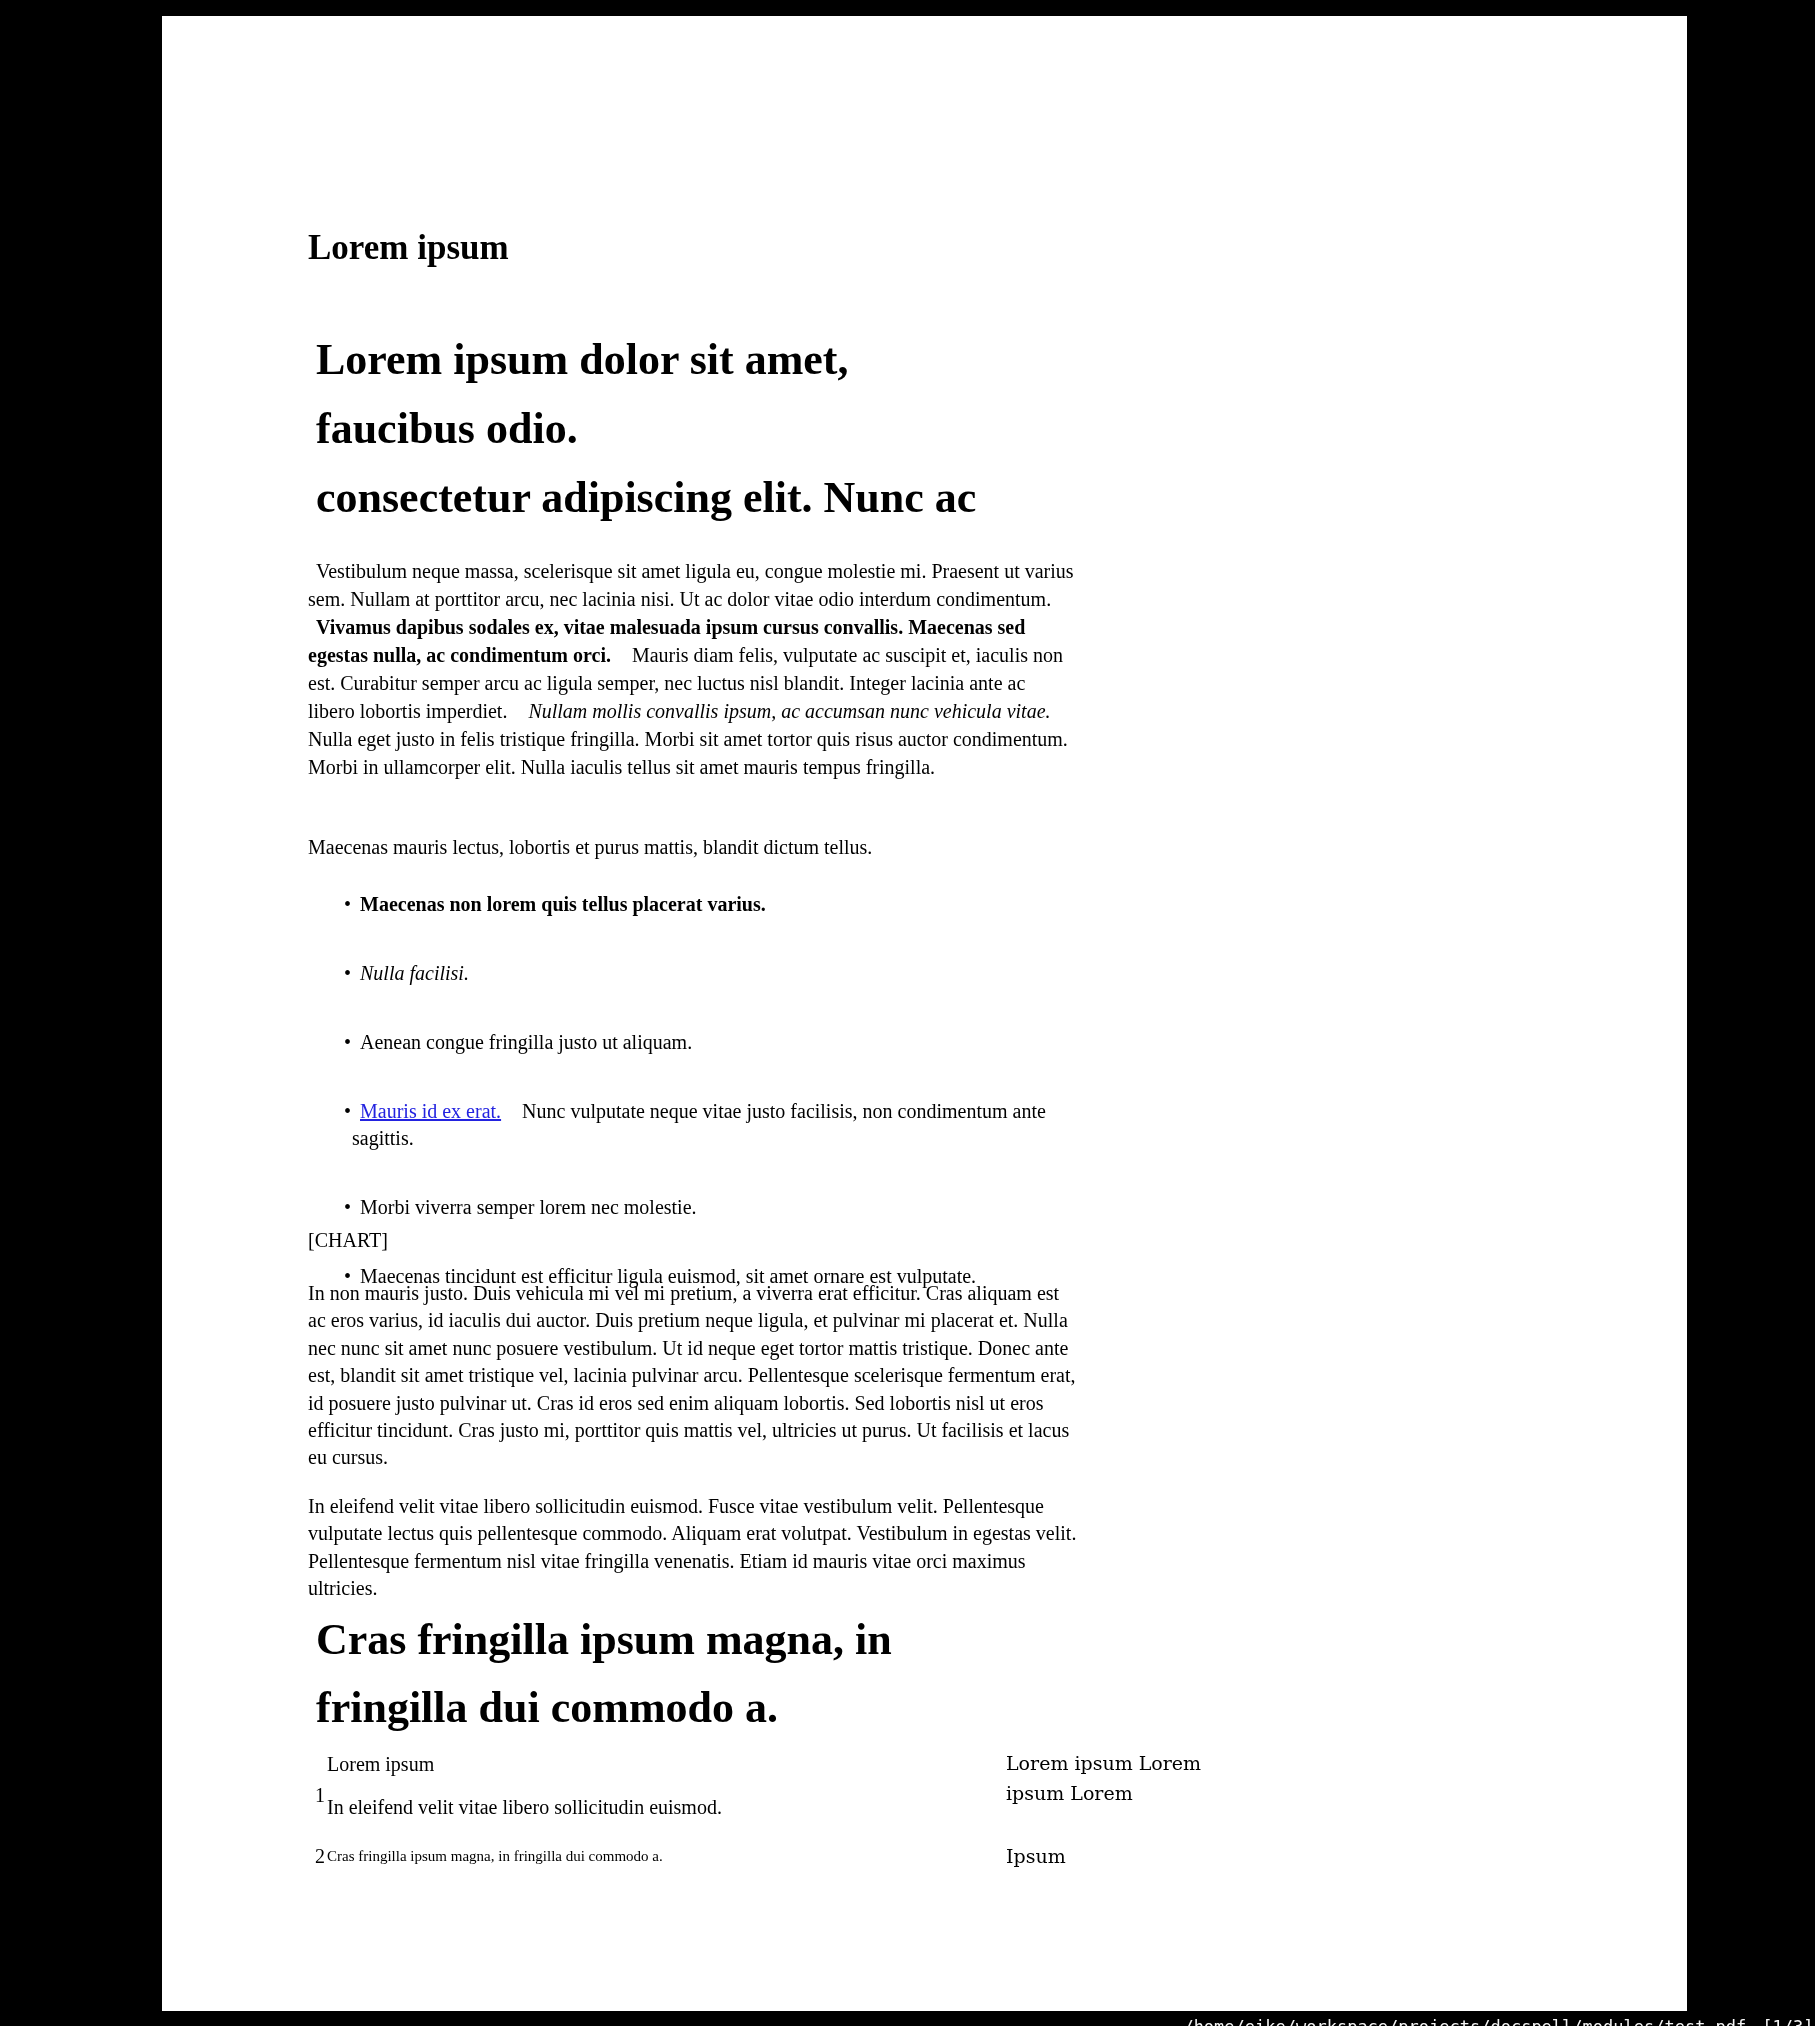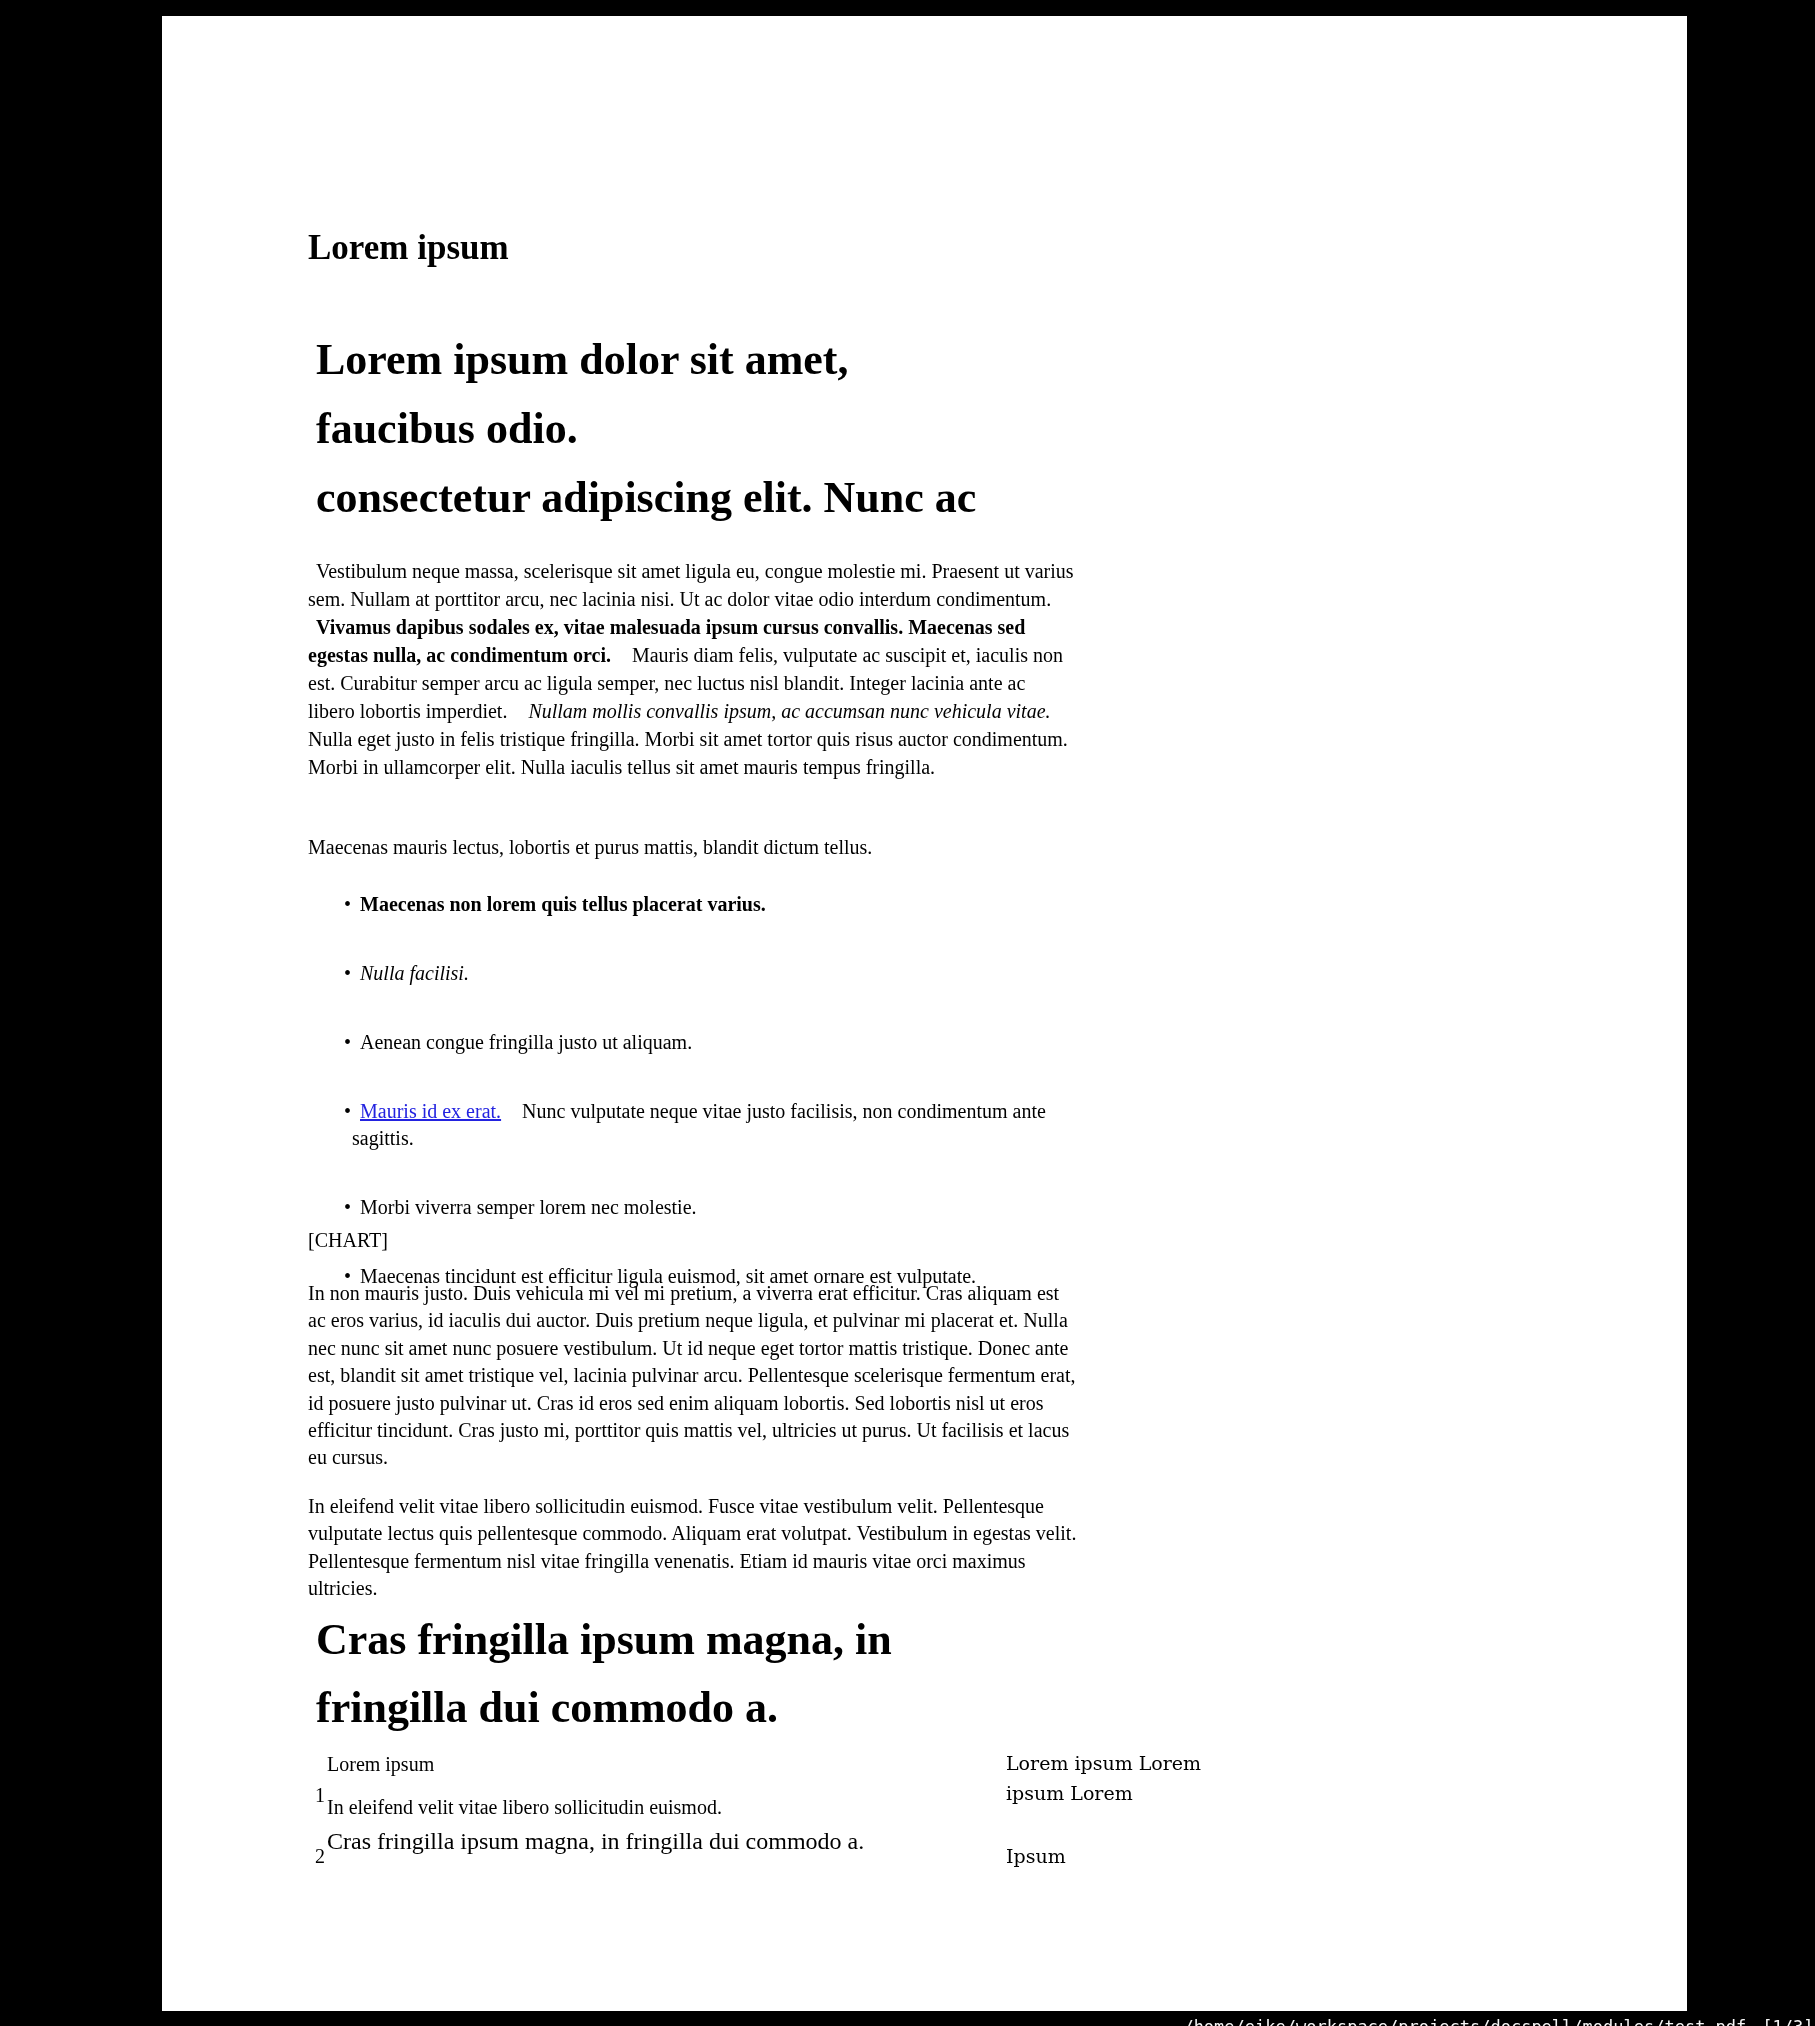--- a/index.html
+++ b/index.html
@@ -22,21 +22,21 @@
   .chart-ph { left:138px; top:1162px; line-height:26.5px; }
   .p2 { left:138px; top:1215px; width:785px; line-height:27.4px; }
   .p3 { left:138px; top:1428px; width:785px; line-height:27.4px; }
   .section-heading { left:138px; top:1582px; font-size:44px; font-weight:bold; line-height:52px; width:814px; }
   .section-heading span { display:block; }
   .table-area { left:0; top:1727px; width:1525px; height:189px; }
   .tl-header { position:absolute; left:157px; top:0; font-size:20px; line-height:26.5px; }
   .tl-r1-num { position:absolute; left:145px; top:31px; font-size:20px; line-height:26.5px; }
   .tl-r1-text { position:absolute; left:157px; top:43px; font-size:20px; line-height:26.5px; }
   .tl-r2-num { position:absolute; left:145px; top:92px; font-size:20px; line-height:26.5px; }
-  .tl-r2-text { position:absolute; left:157px; top:77px; font-size:24px; line-height:26.5px; }
+  .tl-r2-text { position:absolute; left:157px; top:92px; font-size:15px; line-height:26.5px; }
   .tr-header { position:absolute; left:836px; top:-2.8px; width:265px; font-family:"DejaVu Serif",serif; font-size:19px; line-height:30px; }
   .tr-r2 { position:absolute; left:836px; top:90px; font-family:"DejaVu Serif",serif; font-size:19px; line-height:30px; }
   .statusbar { position:absolute; left:0; top:1995px; width:1815px; height:31px; background:#000;
                color:#f5f5f5; font-family:"DejaVu Sans Mono","Liberation Mono",monospace; font-size:17px;
                display:flex; justify-content:flex-end; align-items:center; padding:0 9.5px; }
 </style>
 </head>
 <body>
 
 <div class="viewport">

